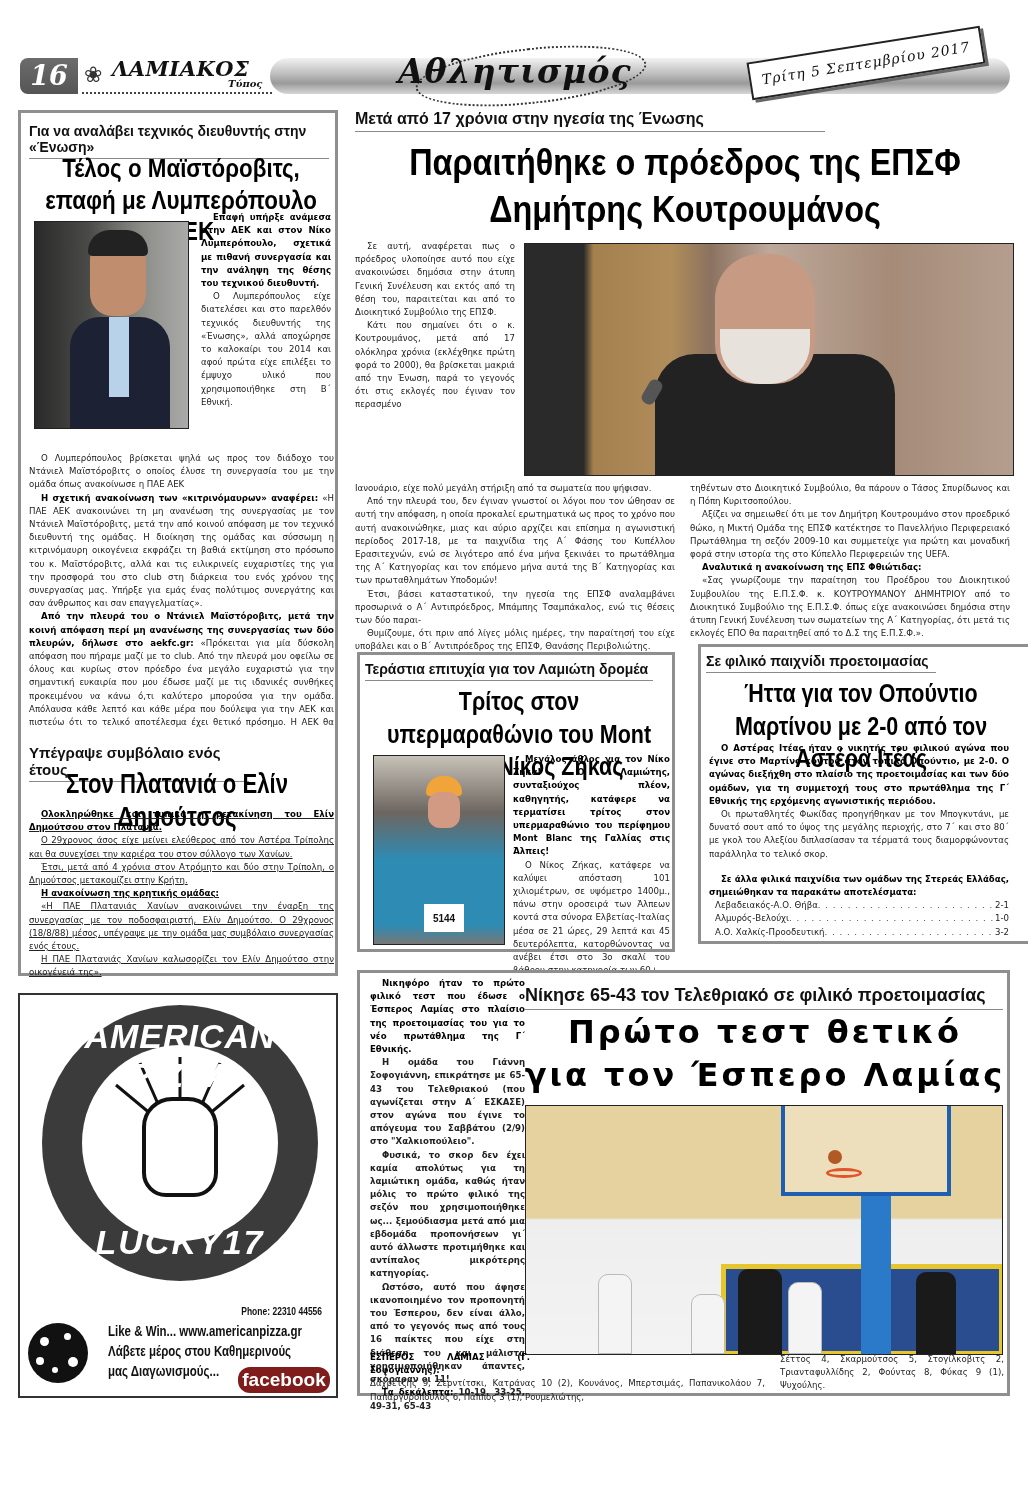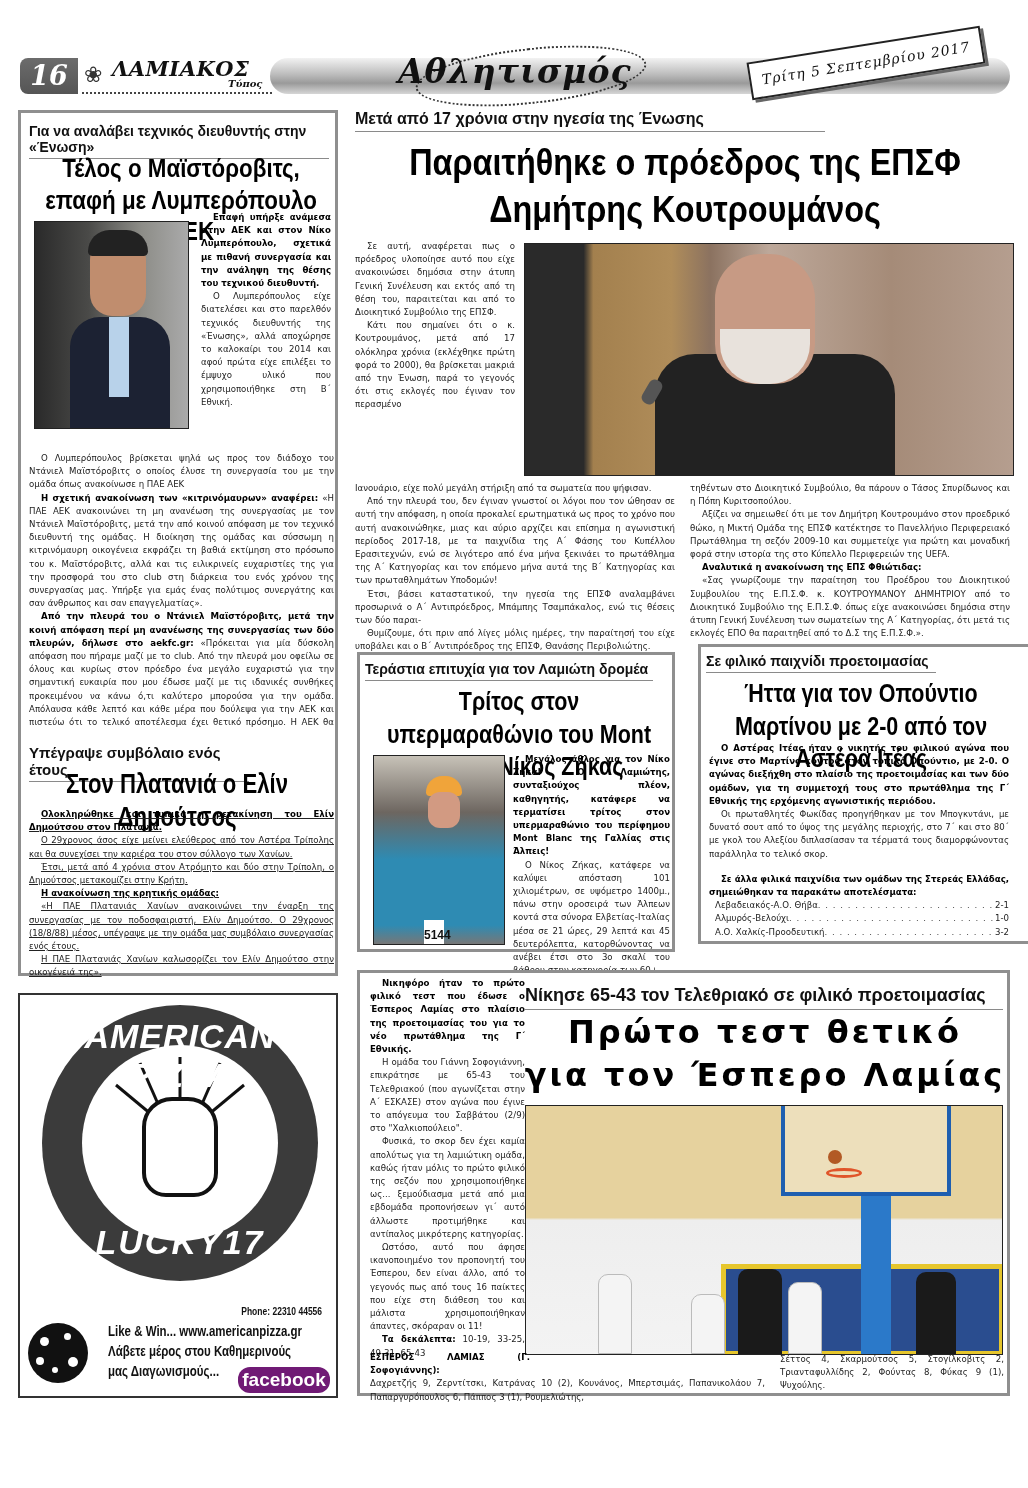--- a/index.html
+++ b/index.html
@@ -65,60 +65,60 @@
   .ad-face { position: absolute; left: 122px; top: 102px; width: 76px; height: 100px; border: 4px solid #111;
     border-radius: 30px 30px 24px 24px; background: #fff; }
   .ad-crown { position: absolute; left: 92px; top: 60px; width: 136px; height: 60px; }
   .ad-phone { position: absolute; right: 14px; top: 311px; font-family: "Liberation Sans", sans-serif;
     font-weight: bold; font-size: 10px; transform: scaleX(0.85); transform-origin: right; }
   .ad-line { position: absolute; left: 88px; font-family: "Liberation Sans", sans-serif; font-weight: bold;
     font-size: 14px; transform: scaleX(0.82); transform-origin: left; white-space: nowrap; }
   .ad-pizza { position: absolute; left: 8px; top: 328px; width: 60px; height: 60px; border-radius: 50%; background: #111; }
   .ad-pizza span { position: absolute; background: #fff; border-radius: 50%; }
   .ad-fb { position: absolute; left: 218px; top: 372px; width: 92px; height: 26px; border-radius: 12px;
-    background: #701a75; color: #fff; font-family: "Liberation Sans", sans-serif; font-weight: bold; font-size: 19px;
+    background: #7f1d1d; color: #fff; font-family: "Liberation Sans", sans-serif; font-weight: bold; font-size: 19px;
     text-align: center; line-height: 26px; }
 
   
   #lead-kicker { position: absolute; left: 355px; top: 110px; width: 470px; font-size: 16px; }
   #lead-head { position: absolute; left: 345px; top: 140px; width: 680px; font-size: 36px; line-height: 1.3; transform: scaleX(0.9); }
   #lead-photo { left: 524px; top: 243px; width: 490px; height: 233px;
     background: linear-gradient(to right, #2a2a2a 0%, #2a2a2a 12%, #a3804e 14%, #b08d5a 30%, #8b7260 38%, #bda89a 50%, #a58b78 75%, #b59e8f 100%); }
   #lead-photo .man { position: absolute; left: 130px; top: 110px; width: 240px; height: 123px; background: #222; border-radius: 40px 40px 0 0; }
   #lead-photo .head { position: absolute; left: 190px; top: 10px; width: 100px; height: 130px; background: #c79a84; border-radius: 45px 45px 40px 40px; }
   #lead-photo .beard { position: absolute; left: 195px; top: 85px; width: 90px; height: 55px; background: #e8e2dc; border-radius: 0 0 40px 40px; }
   #lead-col1 { position: absolute; left: 355px; top: 240px; width: 160px; }
   #lead-wide { position: absolute; left: 355px; top: 482px; width: 320px; }
   #lead-right { position: absolute; left: 690px; top: 482px; width: 320px; }
 
   
   #a4 { left: 357px; top: 652px; width: 318px; height: 300px; }
   #a4 .kicker { position: absolute; left: 5px; top: 6px; width: 288px; }
   #a4 .headline { position: absolute; left: -10px; top: 30px; width: 338px; font-size: 25px; line-height: 1.3; }
   #a4-photo { left: 13px; top: 100px; width: 132px; height: 190px;
     background: linear-gradient(to bottom, #c7c2b8 0%, #6d6660 30%, #2e8bb3 55%, #2e8bb3 90%, #777 100%); }
-  #a4-photo .bib { position: absolute; left: 50px; top: 148px; width: 20px; height: 28px; background: #fff;
-    font-family: "Liberation Sans", sans-serif; font-weight: bold; font-size: 12px; text-align: center; line-height: 30px; color: #111; margin-top: 16px; }
+  #a4-photo .bib { position: absolute; left: 50px; top: 148px; width: 40px; height: 28px; background: #fff;
+    font-family: "Liberation Sans", sans-serif; font-weight: bold; font-size: 10px; text-align: center; line-height: 30px; color: #111; }
   #a4-photo .hat { position: absolute; left: 52px; top: 20px; width: 36px; height: 20px; background: #f0a43a; border-radius: 18px 18px 4px 4px; }
   #a4-body { position: absolute; left: 153px; top: 98px; width: 157px; }
 
   
   #a5 { left: 690px; top: 644px; width: 372px; height: 300px; margin-left: 8px; }
   #a5 .kicker { position: absolute; left: 5px; top: 6px; width: 230px; }
   #a5 .headline { position: absolute; left: -10px; top: 30px; width: 340px; font-size: 25px; line-height: 1.3; }
   #a5-body { position: absolute; left: 8px; top: 95px; width: 300px; }
   .result-row { display: flex; padding-left: 6px; }
   .result-row .team { white-space: nowrap; }
   .result-row .dots { flex: 1; overflow: hidden; white-space: nowrap; letter-spacing: 1px; color: #444; }
   .result-row .dots::after { content: " . . . . . . . . . . . . . . . . . . . . . . . . . . . . . . . . . . . . . . . . . . . . . ."; }
   .result-row .score { white-space: nowrap; }
 
   
   #a6 { left: 357px; top: 970px; width: 653px; height: 426px; }
-  #a6-col1 { position: absolute; left: 10px; top: 4px; width: 155px; }
+  #a6-col1 { position: absolute; left: 10px; top: 4px; width: 155px; font-weight: bold; }
   #a6 .kicker { position: absolute; left: 165px; top: 12px; width: 478px; font-size: 18px; }
   #a6 .headline { position: absolute; left: 150px; top: 38px; width: 510px; font-size: 32px; line-height: 1.35;
     font-family: "DejaVu Sans", sans-serif; letter-spacing: 3px; transform: none; }
   #a6-photo { left: 165px; top: 132px; width: 478px; height: 250px;
     background: linear-gradient(to bottom, #e6d29e 0%, #e6d29e 45%, #eeeeee 46%, #f3f3f3 100%); }
   #a6-photo .backboard { position: absolute; left: 255px; top: 0; width: 170px; height: 90px; border: 4px solid #1e5fb0; border-top: none; background: rgba(255,255,255,0.3); }
   #a6-photo .goal { position: absolute; left: 195px; top: 158px; width: 283px; height: 92px; background: #2a4d8f; border: 5px solid #e6c62c; }
   #a6-photo .pole { position: absolute; left: 335px; top: 90px; width: 30px; height: 160px; background: #2b79c9; }
   #a6-photo .player { position: absolute; bottom: 0; width: 34px; border-radius: 10px 10px 0 0; }
   #a6-bottom-left { position: absolute; left: 10px; top: 378px; width: 395px; }

